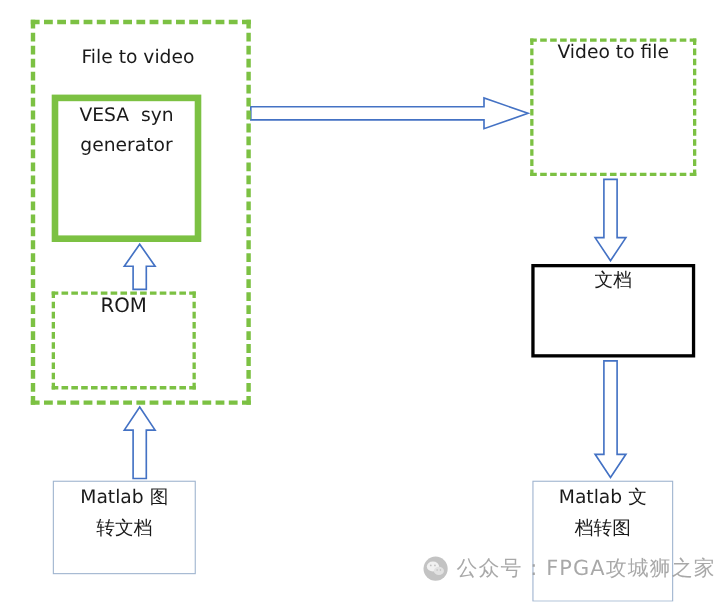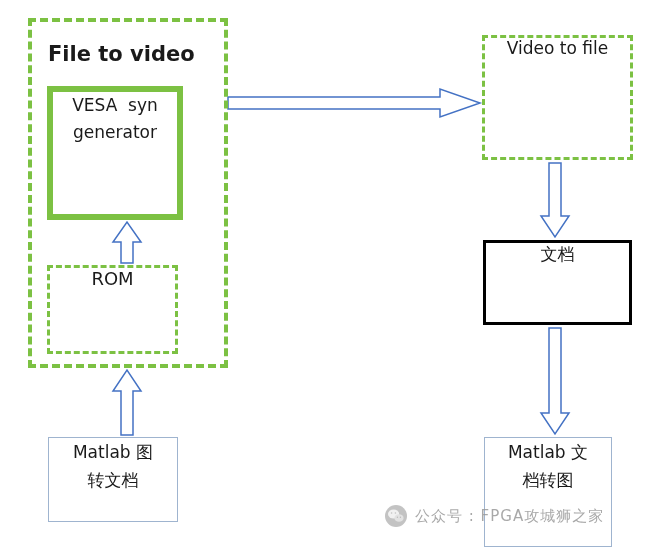--- a/index.html
+++ b/index.html
@@ -23,24 +23,23 @@
     pointer-events: none;
   }
   .group-box {
     position: absolute;
     left: 28px; top: 18px;
     width: 200px; height: 350px;
     border: 4px dashed #7cc143;
   }
   .group-label {
     position: absolute;
-    left: 16px; top: 20px;
-    font-size: 21px;
+    left: 42px; top: 20px;
+    font-size: 17px;
     white-space: pre;
-    font-weight: bold;
   }
   .node {
     position: absolute;
     display: flex;
     flex-direction: column;
     align-items: center;
     justify-content: flex-start;
     text-align: center;
     font-size: 17px;
     color: #1a1a1a;
@@ -84,21 +83,21 @@
   .watermark {
     position: absolute;
     left: 384px; top: 504px;
     display: flex;
     align-items: center;
     gap: 7px;
     z-index: 5;
     opacity: 0.85;
   }
   .wm-text {
-    font-size: 15px;
+    font-size: 19px;
     color: #9a9a9a;
     letter-spacing: 1px;
     white-space: pre;
   }
 </style>
 </head>
 <body>
 
 <div class="canvas">
 

